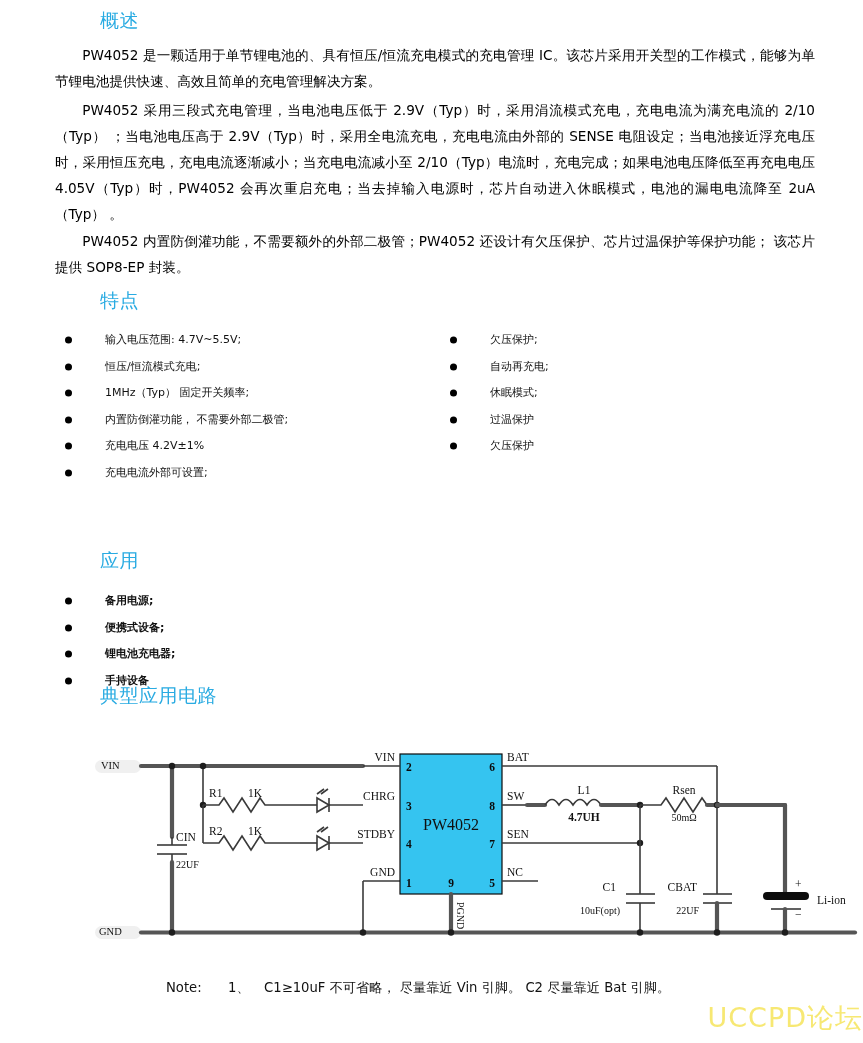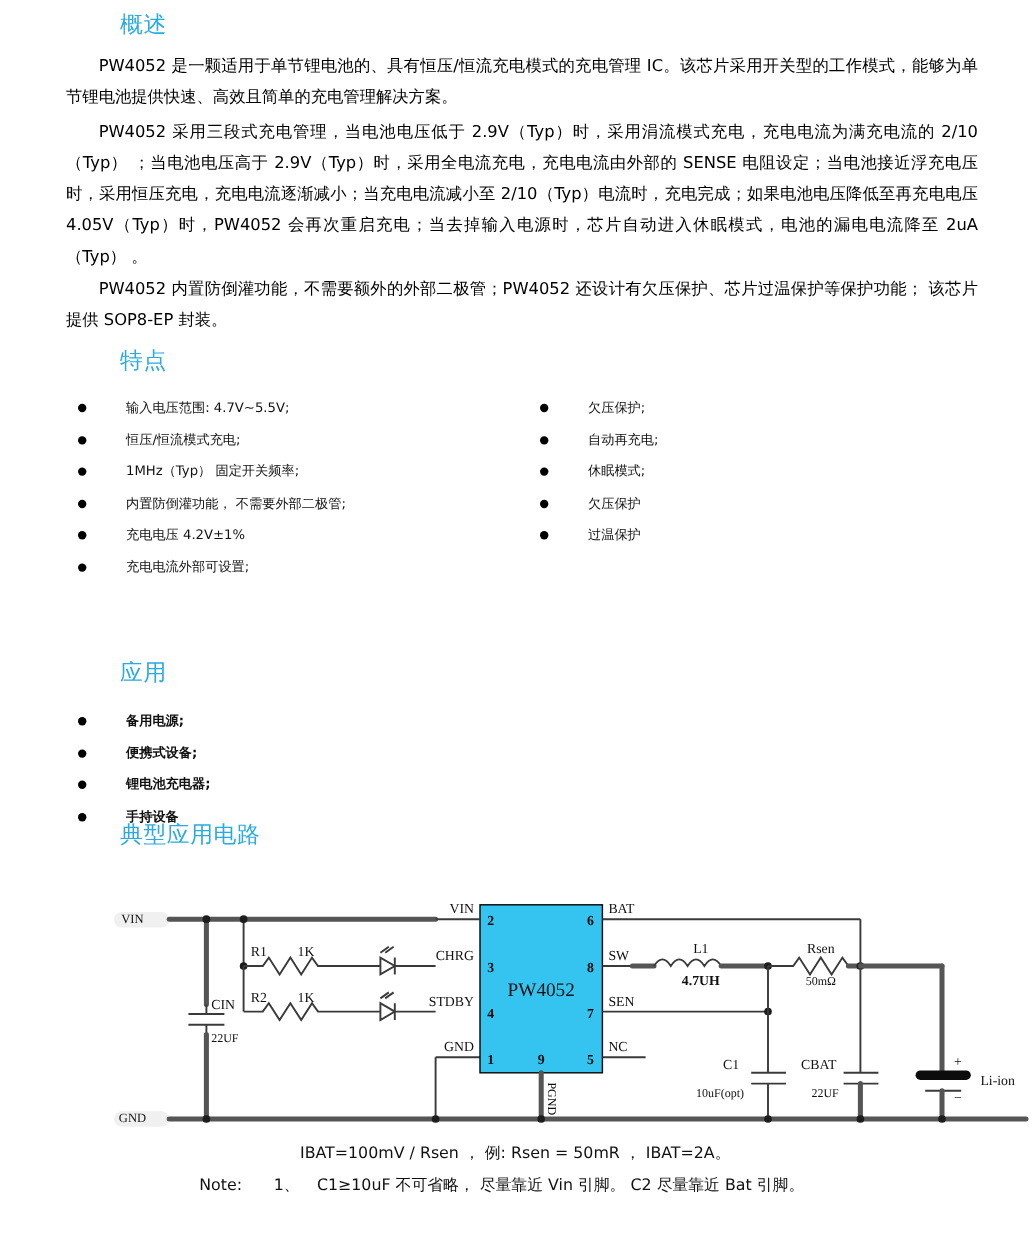--- a/index.html
+++ b/index.html
@@ -124,22 +124,22 @@
     <li><span class="dot"></span><span>1MHz（Typ） 固定开关频率;</span></li>
     <li><span class="dot"></span><span>内置防倒灌功能， 不需要外部二极管;</span></li>
     <li><span class="dot"></span><span>充电电压 4.2V±1%</span></li>
     <li><span class="dot"></span><span>充电电流外部可设置;</span></li>
   </ul>
 
   <ul class="blist" style="left:450px; top:327px;">
     <li><span class="dot"></span><span>欠压保护;</span></li>
     <li><span class="dot"></span><span>自动再充电;</span></li>
     <li><span class="dot"></span><span>休眠模式;</span></li>
+    <li><span class="dot"></span><span>过温保护</span></li>
     <li><span class="dot"></span><span>欠压保护</span></li>
-    <li><span class="dot"></span><span>过温保护</span></li>
   </ul>
 
   <div class="h-sec" style="left:56px; top:548px;">应用</div>
 
   <ul class="blist" style="left:65px; top:588px;font-weight:bold;">
     <li><span class="dot"></span><span>备用电源;</span></li>
     <li><span class="dot"></span><span>便携式设备;</span></li>
     <li><span class="dot"></span><span>锂电池充电器;</span></li>
     <li><span class="dot"></span><span>手持设备</span></li>
   </ul>
@@ -296,30 +296,30 @@
         <path class="wt" d="M690 167 V 190.5"></path>
         <circle class="jd" cx="690" cy="190.5" r="3.2"></circle>
         <text class="lbl" x="700" y="146">+</text>
         <text class="lbl" x="700" y="176">−</text>
         <text class="lbl" x="722" y="162">Li-ion</text>
       </g>
 
     </svg>
   </div>
 
-  <div class="note-line" style="left:250px; top:952px;">IBAT=100mV / Rsen ， 例: Rsen = 50mR ， IBAT=2A。</div>
 
   <div class="note-line" style="left:166px; top:979px;">
     <span>Note:</span>
     <span style="display:inline-block;width:18px;"></span>
     <span>1、</span>
     <span style="display:inline-block;width:6px;"></span>
     <span>C1≥10uF 不可省略， 尽量靠近 Vin 引脚。 C2 尽量靠近 Bat 引脚。</span>
   </div>
 
   <div class="note-line" style="left:219px; top:1006px;margin-top:36px;">
     <span>2、</span>
     <span style="display:inline-block;width:6px;"></span>
     <span>芯片底部焊盘为功率地，需要焊接。</span>
   </div>
 
+  <div class="watermark">UCCPD论坛</div>
 
 </div>
 
 </body></html>

